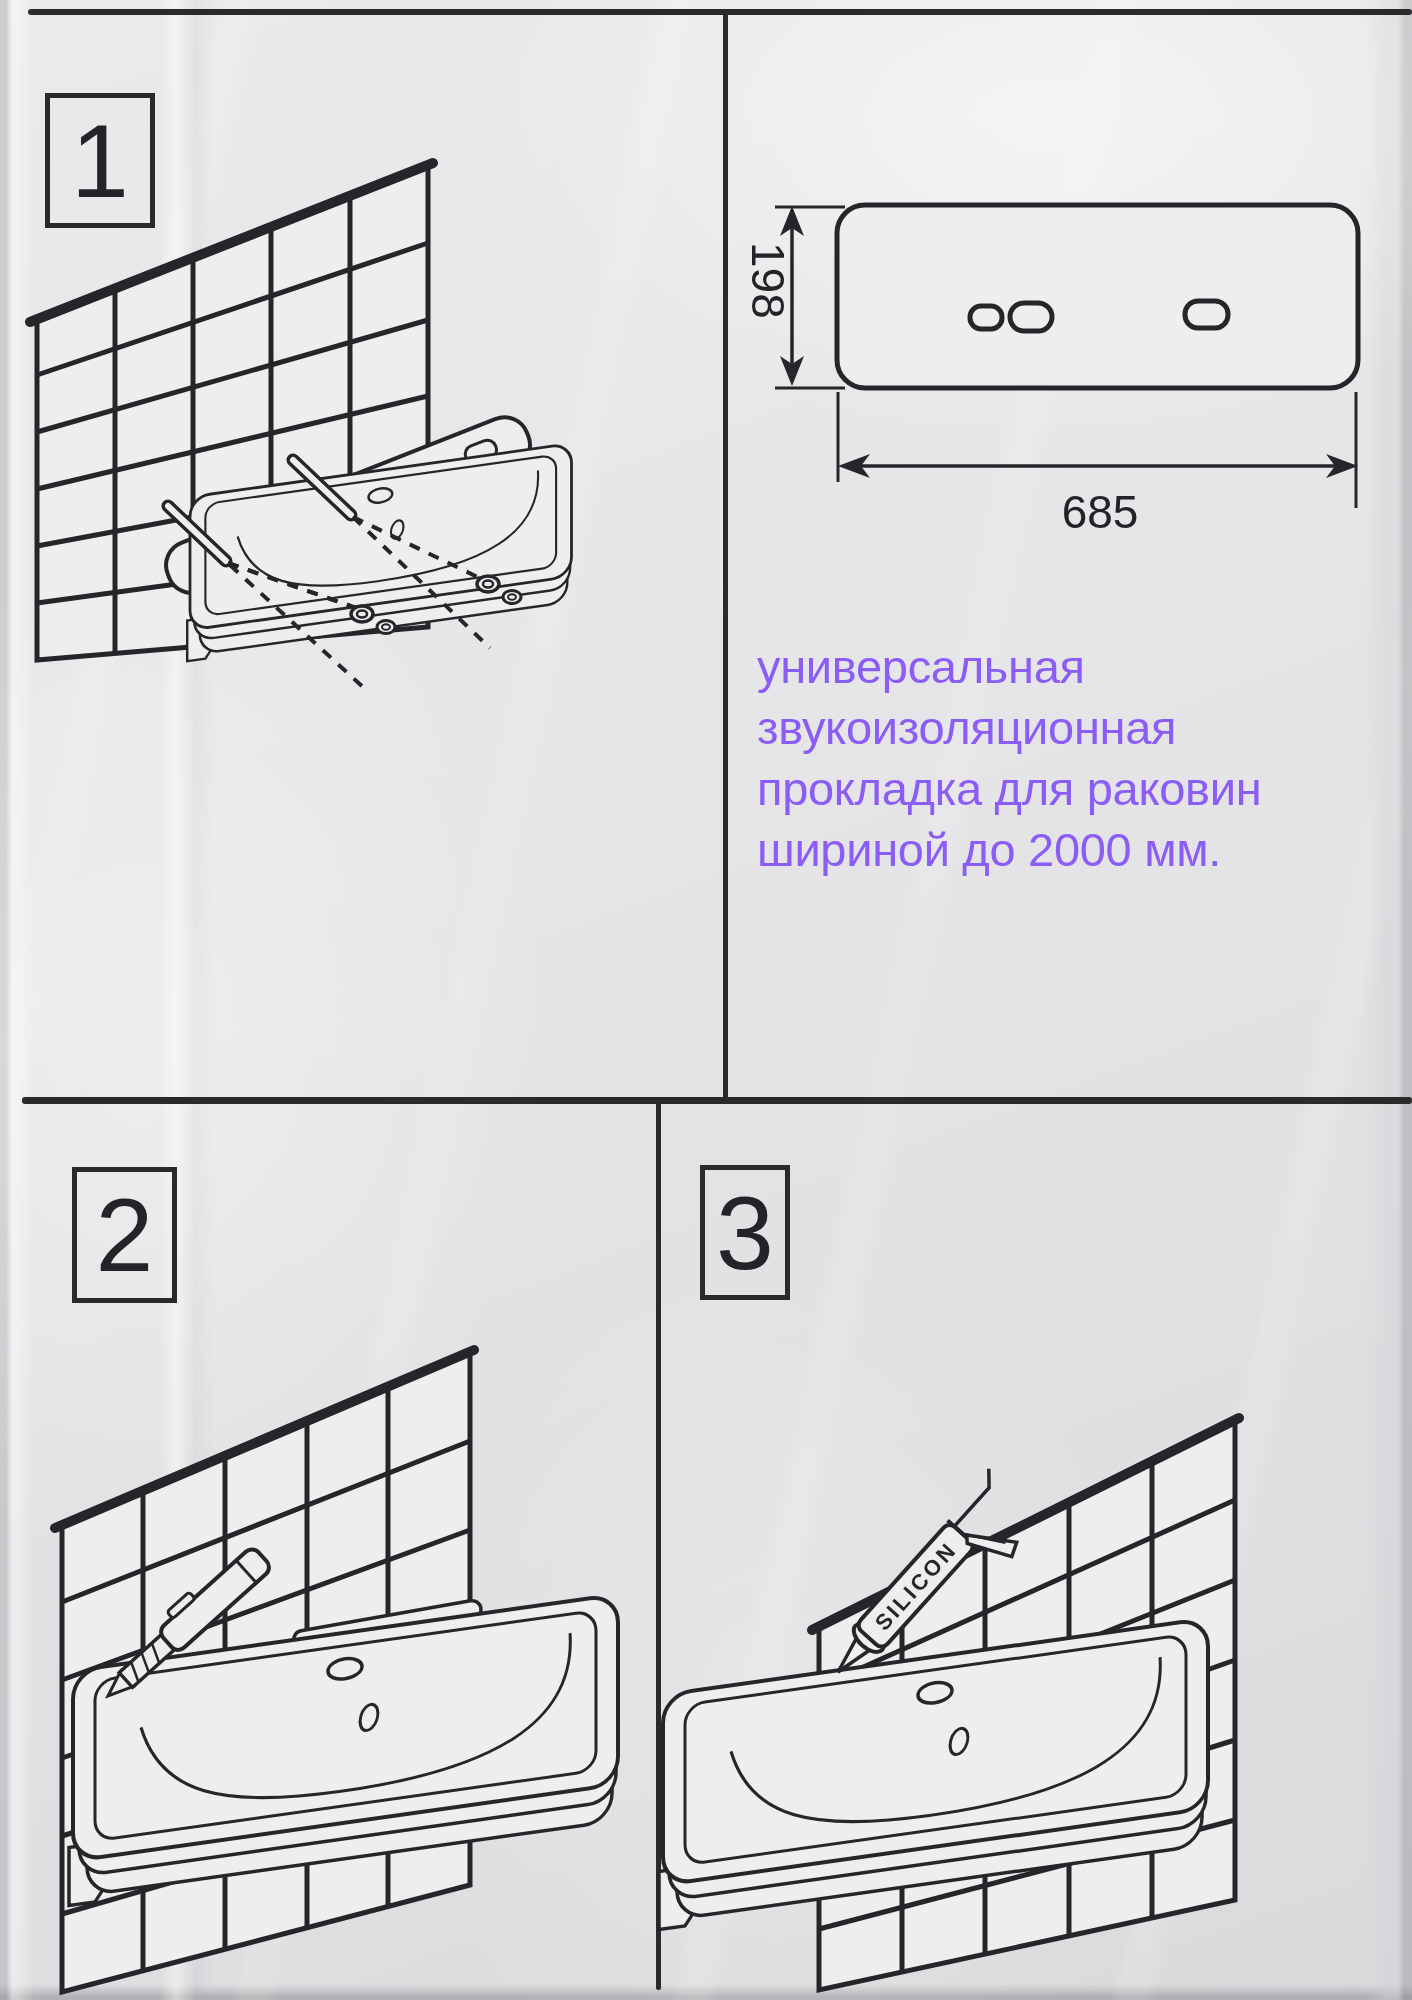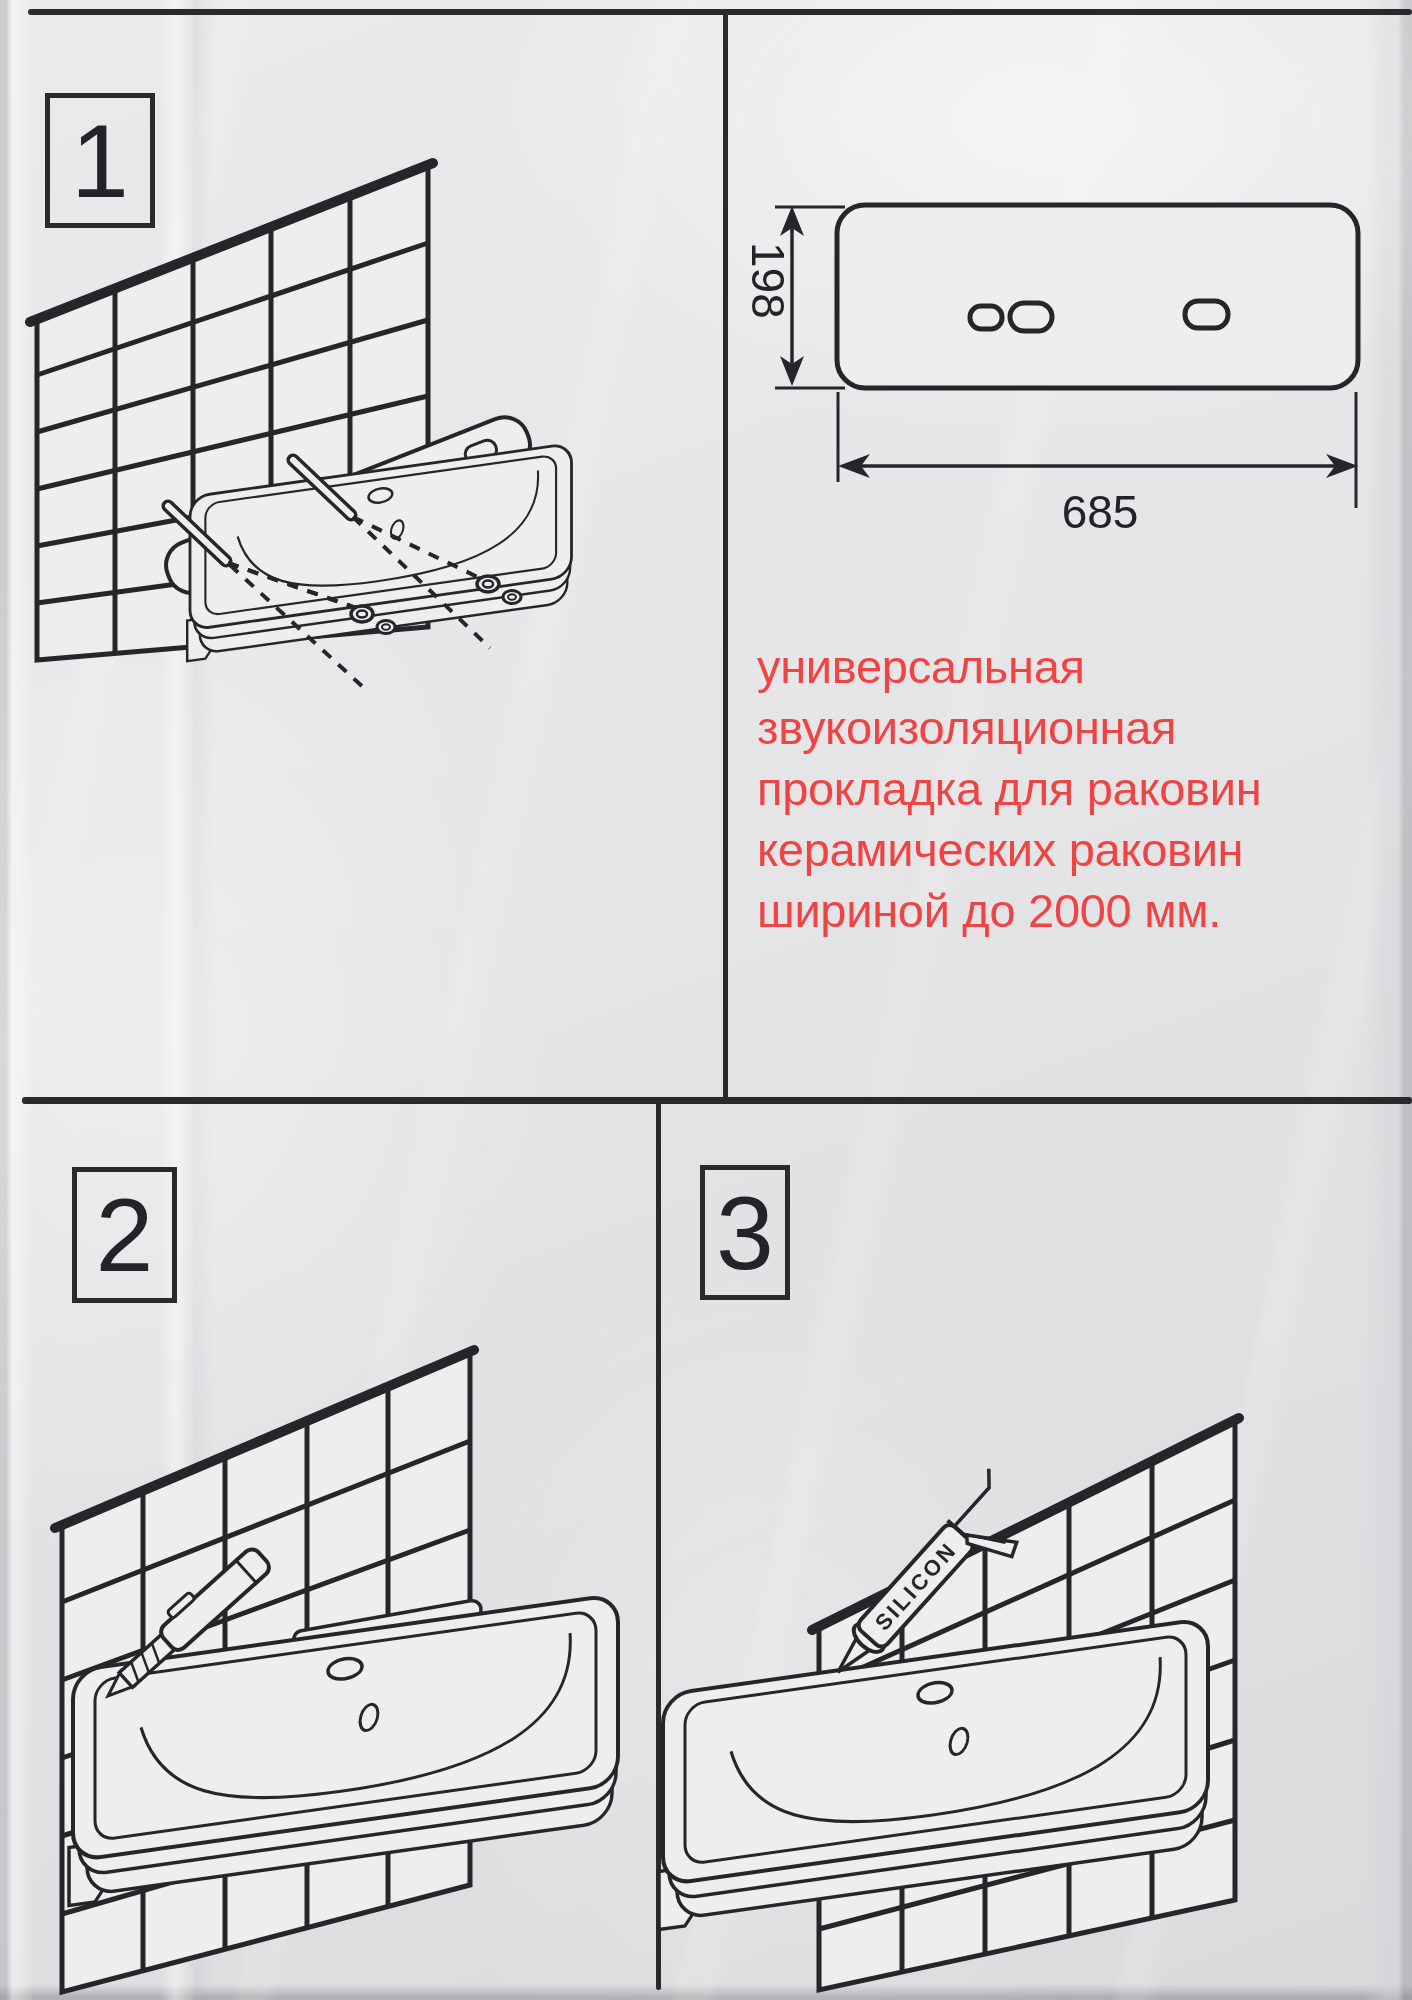--- a/index.html
+++ b/index.html
@@ -19,21 +19,21 @@
       repeating-linear-gradient(102deg, transparent 0 210px, rgba(255,255,255,.13) 222px 244px, transparent 258px 430px),
       linear-gradient(0deg, rgba(95,95,100,.35) 0 3px, rgba(0,0,0,0) 16px);
   }
   .rule{position:absolute;background:#2a2a2d;border-radius:3px;}
   .stepbox{
     position:absolute;border:5px solid #2a2a2d;display:flex;align-items:center;justify-content:center;
     color:#242428;font-size:104px;line-height:1;
   }
   .desc{
     position:absolute;left:757px;top:636px;width:640px;
-    font-size:47px;line-height:61px;color:#ef4444;letter-spacing:-0.3px;white-space:nowrap;
+    font-size:47px;line-height:61px;color:#8b5cf6;letter-spacing:-0.3px;white-space:nowrap;
   }
   .dimlabel{font-size:46px;fill:#232327;}
   svg{position:absolute;overflow:visible;}
   .ink{fill:none;stroke:#26262a;}
   .paper{fill:#eeeeef;stroke:#26262a;}
 </style>
 </head>
 <body>
 
 <div class="sheen"></div>
@@ -159,21 +159,20 @@
     <path d="M838,466 L870,454 L861,466 L870,478 Z" fill="#26262a"></path>
     <path d="M1358,466 L1326,454 L1335,466 L1326,478 Z" fill="#26262a"></path>
     <text class="dimlabel" x="1100" y="528" text-anchor="middle">685</text>
   </g>
 </svg>
 
 <div class="desc">
   <div>универсальная</div>
   <div>звукоизоляционная</div>
   <div>прокладка для раковин</div>
-  <div>керамических раковин</div>
   <div>шириной до 2000 мм.</div>
 </div>
 
 <svg style="left:18px;top:1140px;" width="634" height="860" viewBox="18 1140 634 860">
   <g>
     <path d="M62,1524 L470,1352 L470,1885 L62,1992 Z" class="paper" stroke-width="5"></path>
     <g class="ink" stroke-width="5">
       <path d="M143,1490 V1971 M225,1455 V1949 M307,1421 V1928 M388,1386 V1906"></path>
       <path d="M62,1602 L470,1441 M62,1680 L470,1530 M62,1758 L470,1618 M62,1836 L470,1707 M62,1914 L470,1796"></path>
     </g>

